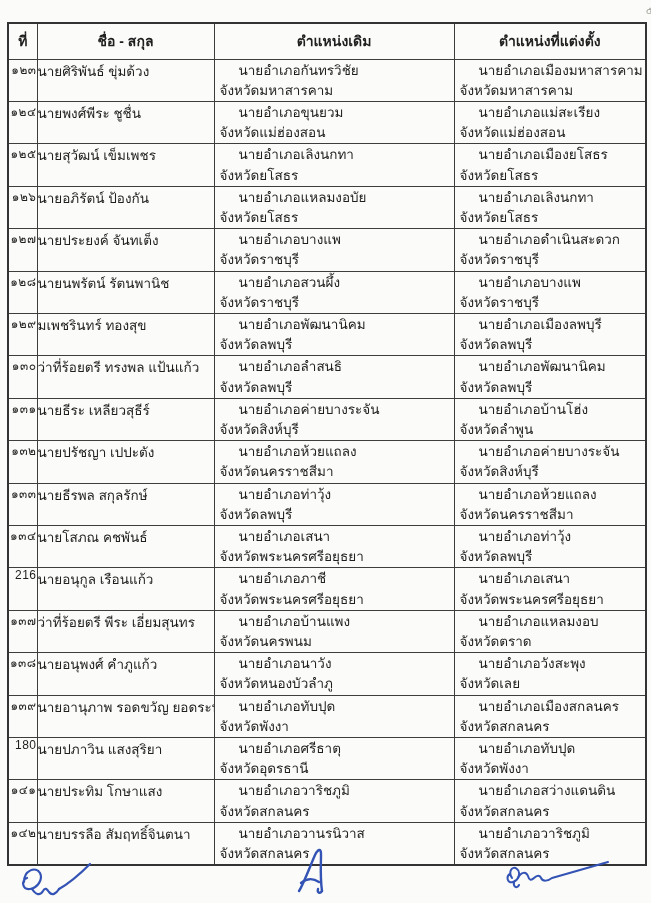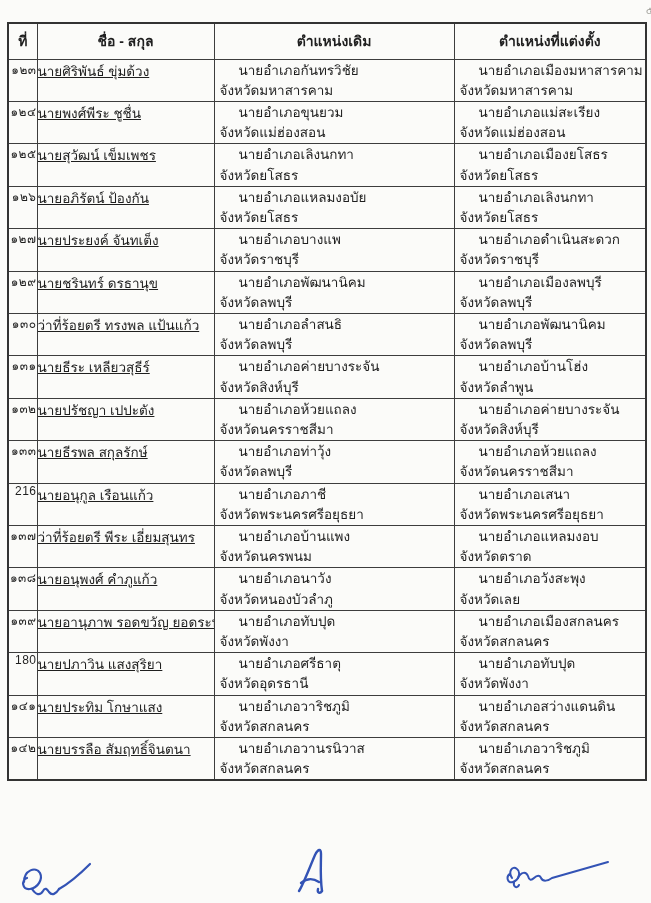--- a/index.html
+++ b/index.html
@@ -34,21 +34,20 @@
   tr.data-row{height:41.1px;}
   tr.data-row td{vertical-align:top;padding:0;}
   td.c-no{
     text-align:right;font-size:12px;padding-top:4px;
     letter-spacing:0.5px;
     margin-left:12px;
   }
   td.c-name{
     font-size:13.5px;padding:3px 2px 0 4px;white-space:nowrap;
     overflow:hidden;
-    text-decoration:underline;
   }
   td.c-pos div{
     font-size:13.5px;line-height:20.2px;padding-left:5px;
     white-space:nowrap;overflow:hidden;
   }
   td.c-pos div:first-child{padding-top:1px;padding-left:24px;}
   .sig{position:absolute;}
   .sig path{
     fill:none;
     stroke:var(--sig,#3353b5);
@@ -139,24 +138,36 @@
       <td class="c-pos">
         <div>นายอำเภอบางแพ</div>
         <div>จังหวัดราชบุรี</div>
       </td>
       <td class="c-pos">
         <div>นายอำเภอดำเนินสะดวก</div>
         <div>จังหวัดราชบุรี</div>
       </td>
     </tr>
 
+    <tr class="data-row">
+      <td class="c-no">๑๒๘</td>
+      <td class="c-name">นายนพรัตน์ รัตนพานิช</td>
+      <td class="c-pos">
+        <div>นายอำเภอสวนผึ้ง</div>
+        <div>จังหวัดราชบุรี</div>
+      </td>
+      <td class="c-pos">
+        <div>นายอำเภอบางแพ</div>
+        <div>จังหวัดราชบุรี</div>
+      </td>
+    </tr>
 
     <tr class="data-row">
       <td class="c-no">๑๒๙</td>
-      <td class="c-name">นายชรินทร์ ดรธานุข</td>
+      <td class="c-name">มเพชรินทร์ ทองสุข</td>
       <td class="c-pos">
         <div>นายอำเภอพัฒนานิคม</div>
         <div>จังหวัดลพบุรี</div>
       </td>
       <td class="c-pos">
         <div>นายอำเภอเมืองลพบุรี</div>
         <div>จังหวัดลพบุรี</div>
       </td>
     </tr>
 
@@ -205,20 +216,32 @@
       <td class="c-pos">
         <div>นายอำเภอท่าวุ้ง</div>
         <div>จังหวัดลพบุรี</div>
       </td>
       <td class="c-pos">
         <div>นายอำเภอห้วยแถลง</div>
         <div>จังหวัดนครราชสีมา</div>
       </td>
     </tr>
 
+    <tr class="data-row">
+      <td class="c-no">๑๓๔</td>
+      <td class="c-name">นายโสภณ คชพันธ์</td>
+      <td class="c-pos">
+        <div>นายอำเภอเสนา</div>
+        <div>จังหวัดพระนครศรีอยุธยา</div>
+      </td>
+      <td class="c-pos">
+        <div>นายอำเภอท่าวุ้ง</div>
+        <div>จังหวัดลพบุรี</div>
+      </td>
+    </tr>
 
     <tr class="data-row">
       <td class="c-no">216</td>
       <td class="c-name">นายอนุกูล เรือนแก้ว</td>
       <td class="c-pos">
         <div>นายอำเภอภาชี</div>
         <div>จังหวัดพระนครศรีอยุธยา</div>
       </td>
       <td class="c-pos">
         <div>นายอำเภอเสนา</div>

